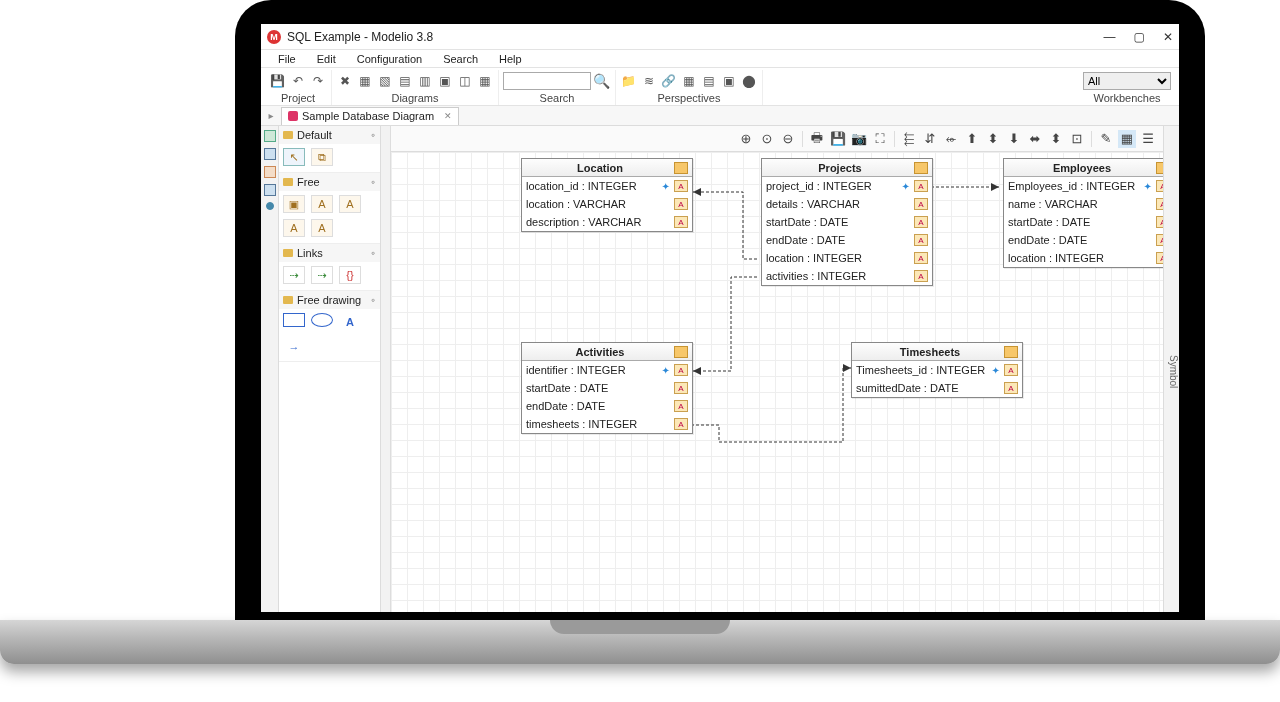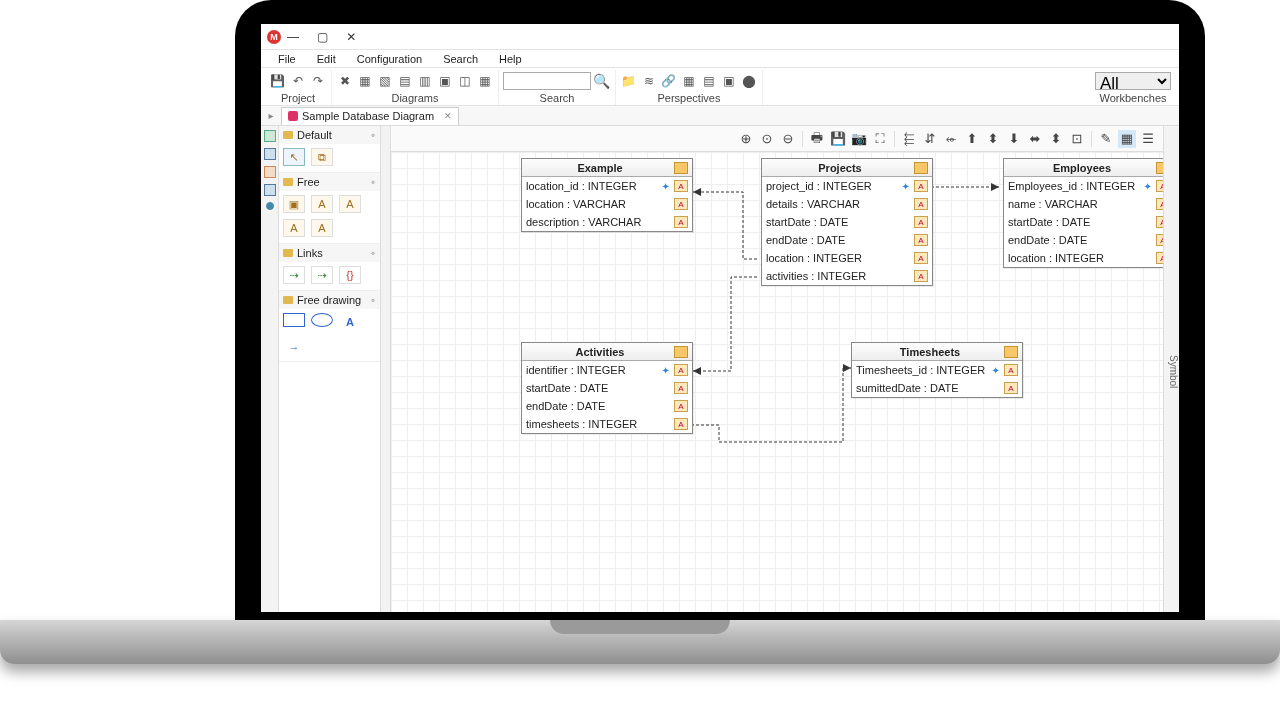--- a/index.html
+++ b/index.html
@@ -17,21 +17,21 @@
 .menubar { height:18px; display:flex; align-items:center; gap:12px; padding:0 8px; border-bottom:1px solid #e3e3e3; font-size:11px; }
 .menubar span { cursor:pointer;padding-left:9px; }
 .toolbar { height:38px; display:flex; align-items:flex-start; border-bottom:1px solid #e3e3e3; padding:2px 4px 0 4px; gap:0; }
 .tool-group { display:flex; flex-direction:column; align-items:center; padding:0 4px; border-right:1px solid #eee; height:100%; }
 .tool-group:last-child { border-right:none; }
 .tool-row { display:flex; gap:2px; height:22px; align-items:center; }
 .tool-btn { width:18px; height:18px; border:1px solid transparent; display:flex; align-items:center; justify-content:center; color:#555; cursor:pointer; font-size:12px; }
 .tool-label { font-size:11px; color:#444; margin-top:0; }
 .search-group input { height:18px; width:88px; border:1px solid #aaa; font-size:11px; }
 .search-group .mag { width:18px; height:18px; display:flex; align-items:center; justify-content:center; cursor:pointer; font-size:14px; }
-.workbench-group select { height:18px; width:76px; border:1px solid #aaa; font-size:17px; }
+.workbench-group select { height:18px; width:88px; border:1px solid #aaa; font-size:11px; }
 .tab-strip { height:20px; display:flex; align-items:center; border-bottom:1px solid #dcdcdc; padding-left:2px; background:#f7f7f7; }
 .tab-marker { width:16px; height:16px; margin-right:2px; display:flex; align-items:center; justify-content:center; color:#888; font-size:10px; }
 .tab { display:flex; align-items:center; height:18px; padding:0 6px; background:#fff; border:1px solid #ccc; border-bottom:none; gap:4px; font-size:11px; }
 .tab .tab-icon { width:10px; height:10px; background:#d36; border-radius:2px; }
 .tab .close { color:#888; margin-left:6px; cursor:pointer; font-size:9px; }
 .content { flex:1; display:flex; min-height:0; }
 .left-rail { width:18px; background:#f3f3f3; border-right:1px solid #dcdcdc; display:flex; flex-direction:column; align-items:center; gap:6px; padding-top:4px; }
 .left-rail .rail-icon { width:12px; height:12px; border:1px solid #5a8; background:#cfe8d8; }
 .left-rail .rail-icon.b { border-color:#579; background:#cde0f0; }
 .left-rail .rail-icon.o { border-color:#c85; background:#f4ddc8; }
@@ -69,20 +69,21 @@
 </style>
 </head>
 <body>
 
 <div class="laptop-frame">
   <div class="laptop-screen">
     <div class="app">
 
       <div class="titlebar">
         <div class="app-icon">M</div>
+        <div class="title">SQL Example - Modelio 3.8</div>
         <div class="win-btns">
           <span>—</span>
           <span>▢</span>
           <span>✕</span>
         </div>
       </div>
 
       <div class="menubar">
         <span>File</span>
         <span>Edit</span>
@@ -258,21 +259,21 @@
               <g fill="#333">
                 <polygon points="608,35 600,31 600,39"></polygon>
                 <polygon points="302,40 310,36 310,44"></polygon>
                 <polygon points="302,219 310,215 310,223"></polygon>
                 <polygon points="460,216 452,212 452,220"></polygon>
               </g>
             </svg>
 
             <div class="table" style="left:130px; top:6px; width:172px;" id="tbl-location">
                 <div class="table-head">
-                  <span class="th-title">Example</span>
+                  <span class="th-title">Location</span>
                   <span class="th-icon"></span>
                 </div>
                 <div class="table-row">
                   <span class="col-text">location_id : INTEGER</span>
                   <span class="key-badge">✦</span>
                   <span class="row-icon">A</span>
                 </div>
                 <div class="table-row">
                   <span class="col-text">location : VARCHAR</span>
                   <span class="row-icon">A</span>

